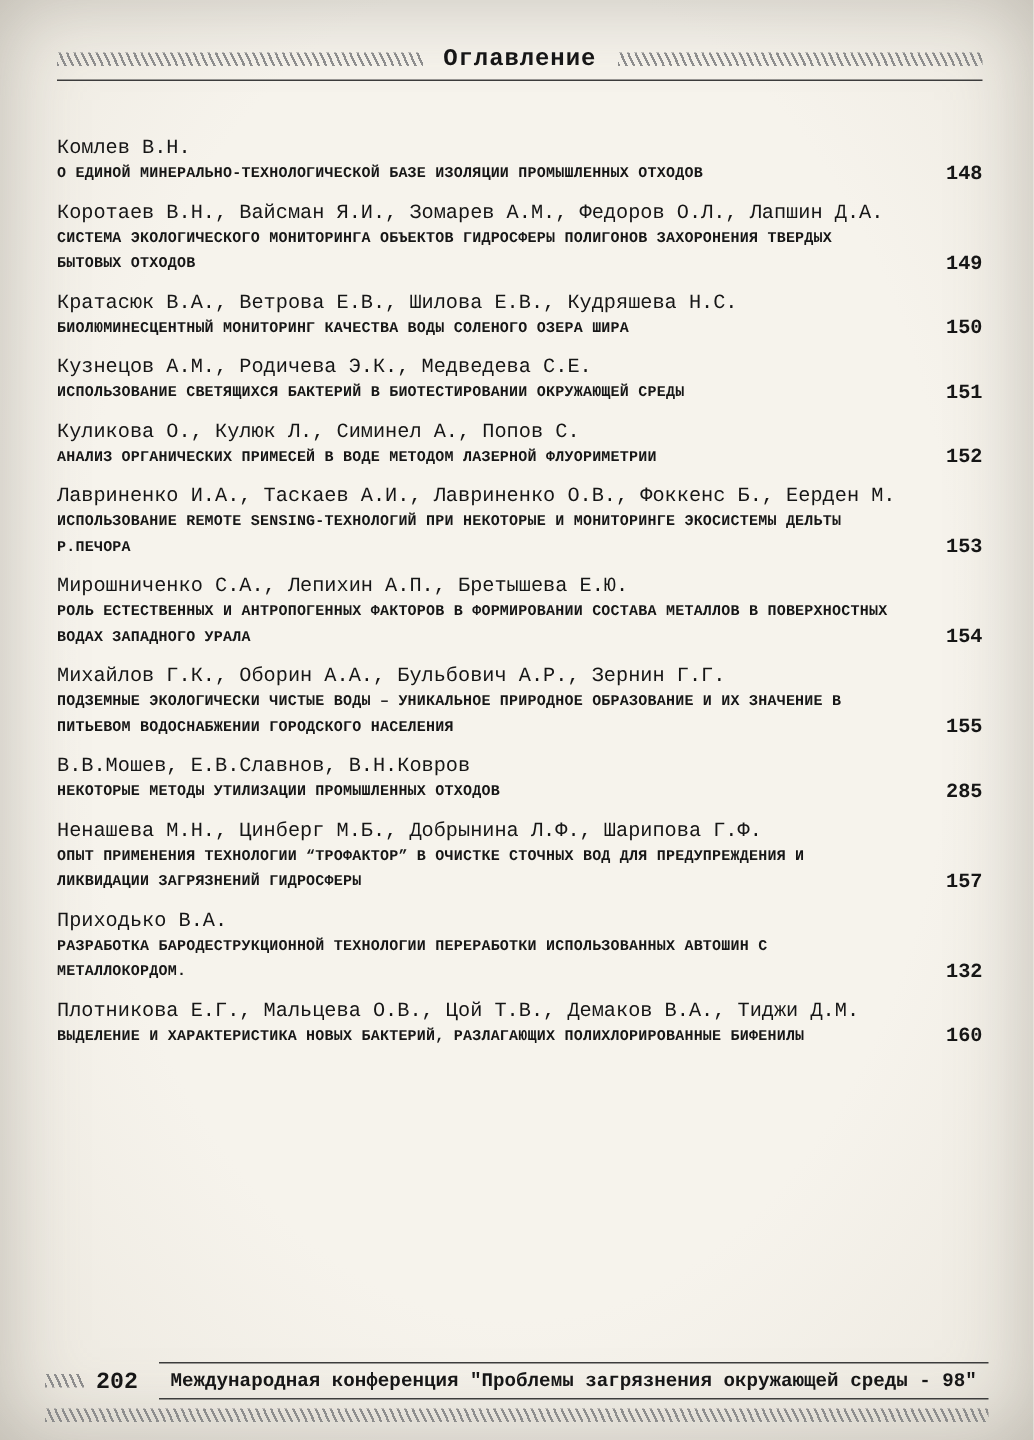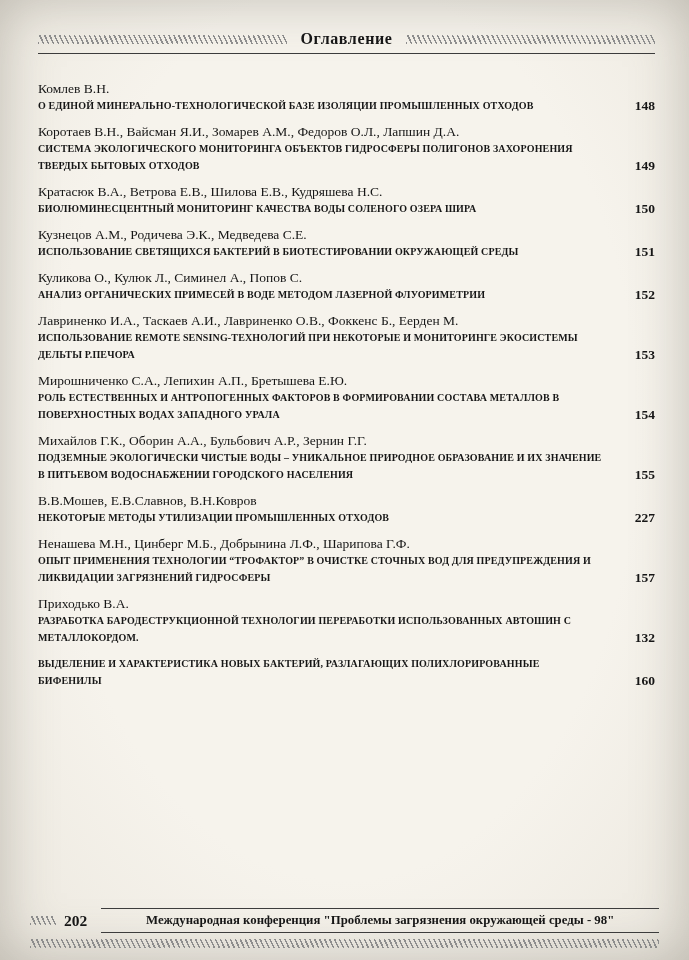--- a/index.html
+++ b/index.html
@@ -10,36 +10,37 @@
     color: #161616;
     position: relative;
     overflow: hidden;
   }
   .page {
     position: absolute; inset: 0;
     box-sizing: border-box;
     padding: 30px 34px 16px 38px;
     box-shadow: inset 0 0 55px rgba(110,105,95,.38);
     background: radial-gradient(ellipse at 50% 45%, #f6f3ec 60%, #ece8df 100%);
+    font-family: Liberation Mono, monospace;
   }
   .header {
     display: flex; align-items: center; gap: 14px;
     border-bottom: 1.6px solid #3c3c3c;
     padding-bottom: 5px;
   }
   .hatch {
     height: 9px;
     background: repeating-linear-gradient(65deg, #8d8d8d 0 1.5px, transparent 1.5px 4.5px);
   }
   .header .hatch { flex: 1; }
   .header-title {
     font-weight: bold; font-size: 16px; letter-spacing: .6px;
     white-space: nowrap;
   }
-  .entries { margin-top: 26px; }
+  .entries { margin-top: 37px; }
   .entry { display: flex; align-items: flex-end; margin-bottom: 9px; }
   .entry-text { flex: 1; padding-right: 16px; }
   .authors { font-size: 13.5px; line-height: 17px; }
   .title {
     font-weight: bold; font-size: 10px; line-height: 17px;
     letter-spacing: .15px;
   }
   .pagenum {
     font-weight: bold; font-size: 13.5px; line-height: 17px;
     width: 36px; text-align: right; flex: 0 0 auto;
@@ -144,21 +145,21 @@
           <div class="title">ПОДЗЕМНЫЕ ЭКОЛОГИЧЕСКИ ЧИСТЫЕ ВОДЫ – УНИКАЛЬНОЕ ПРИРОДНОЕ ОБРАЗОВАНИЕ И ИХ ЗНАЧЕНИЕ В ПИТЬЕВОМ ВОДОСНАБЖЕНИИ ГОРОДСКОГО НАСЕЛЕНИЯ</div>
         </div>
         <div class="pagenum">155</div>
       </div>
 
       <div class="entry">
         <div class="entry-text">
           <div class="authors">В.В.Мошев, Е.В.Славнов, В.Н.Ковров</div>
           <div class="title">НЕКОТОРЫЕ МЕТОДЫ УТИЛИЗАЦИИ ПРОМЫШЛЕННЫХ ОТХОДОВ</div>
         </div>
-        <div class="pagenum">227</div>
+        <div class="pagenum">285</div>
       </div>
 
       <div class="entry">
         <div class="entry-text">
           <div class="authors">Ненашева М.Н., Цинберг М.Б., Добрынина Л.Ф., Шарипова Г.Ф.</div>
           <div class="title">ОПЫТ ПРИМЕНЕНИЯ ТЕХНОЛОГИИ “ТРОФАКТОР” В ОЧИСТКЕ СТОЧНЫХ ВОД ДЛЯ ПРЕДУПРЕЖДЕНИЯ И ЛИКВИДАЦИИ ЗАГРЯЗНЕНИЙ ГИДРОСФЕРЫ</div>
         </div>
         <div class="pagenum">157</div>
       </div>
 
@@ -166,20 +167,21 @@
       <div class="entry">
         <div class="entry-text">
           <div class="authors">Приходько В.А.</div>
           <div class="title">РАЗРАБОТКА БАРОДЕСТРУКЦИОННОЙ ТЕХНОЛОГИИ ПЕРЕРАБОТКИ ИСПОЛЬЗОВАННЫХ АВТОШИН С МЕТАЛЛОКОРДОМ.</div>
         </div>
         <div class="pagenum">132</div>
       </div>
 
       <div class="entry">
         <div class="entry-text">
+          <div class="authors">Плотникова Е.Г., Мальцева О.В., Цой Т.В., Демаков В.А., Тиджи Д.М.</div>
           <div class="title">ВЫДЕЛЕНИЕ И ХАРАКТЕРИСТИКА НОВЫХ БАКТЕРИЙ, РАЗЛАГАЮЩИХ ПОЛИХЛОРИРОВАННЫЕ БИФЕНИЛЫ</div>
         </div>
         <div class="pagenum">160</div>
       </div>
     </div>
 
   <div class="footer">
     <div class="footer-row">
       <div class="footer-left">
         <div class="hatch"></div>

